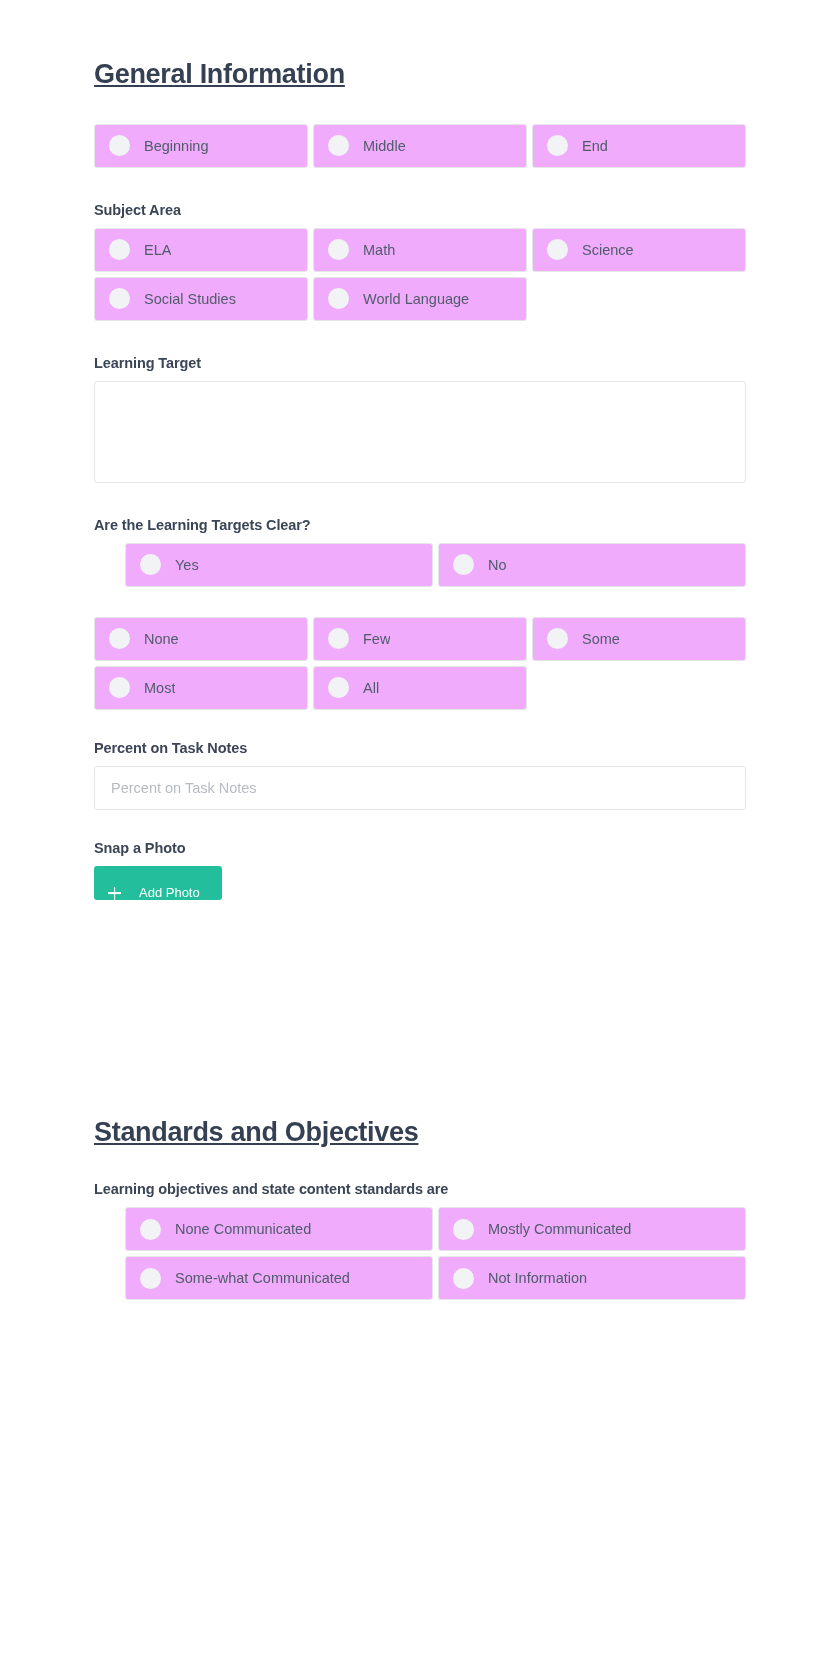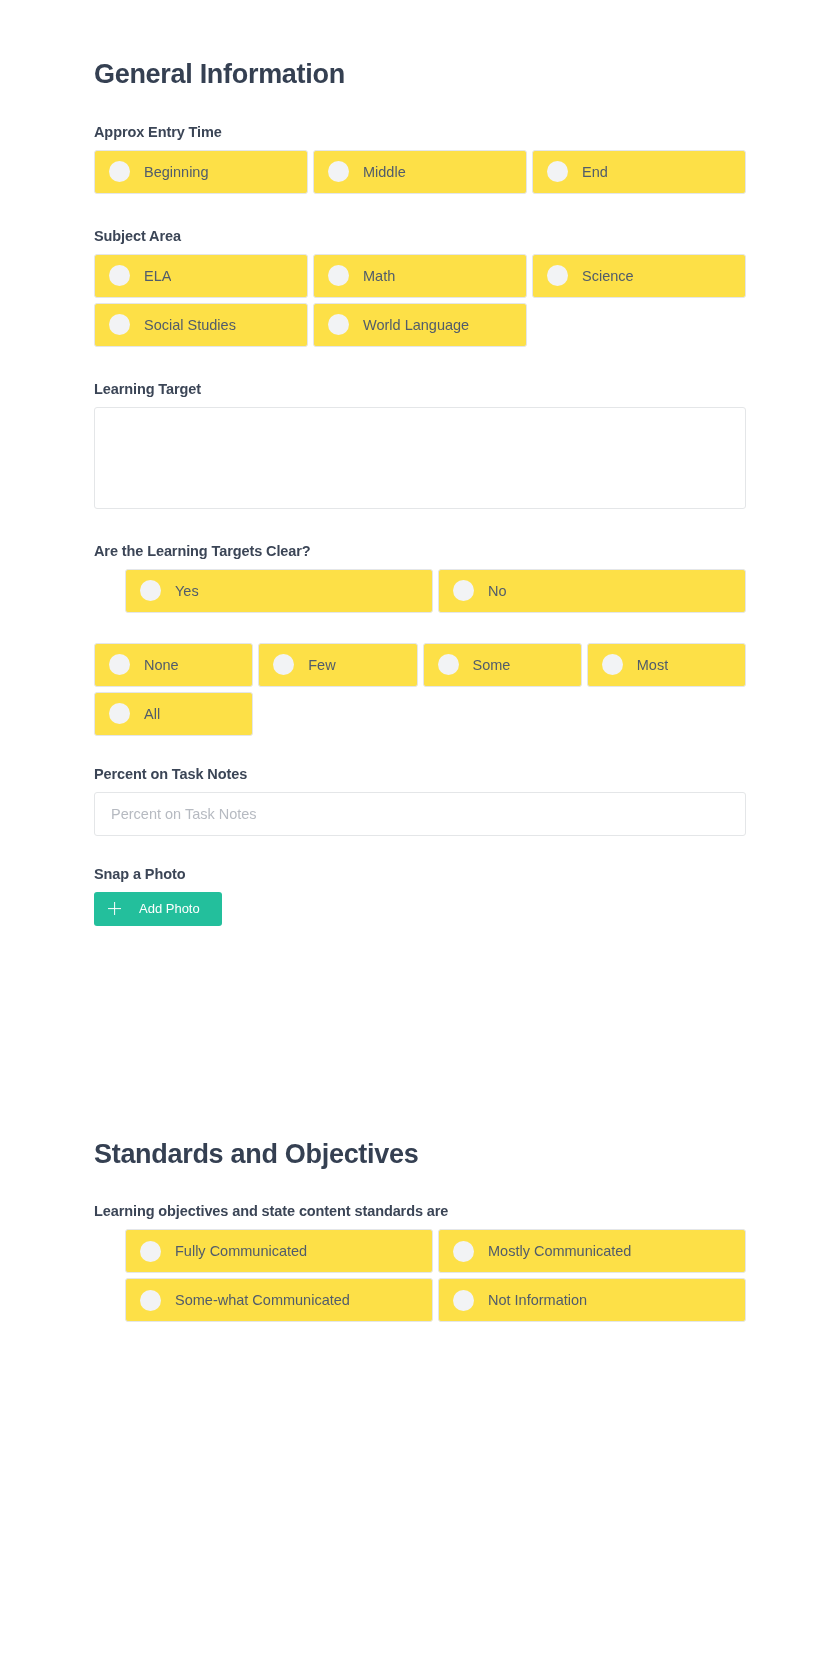--- a/index.html
+++ b/index.html
@@ -23,20 +23,21 @@
     padding: 0 94px;
   }
 
   
   .section-title {
     font-size: 27px;
     font-weight: bold;
     color: #354052;
     letter-spacing: -0.3px;
     line-height: 1.1;
+    text-decoration: underline;
   }
 
   #section-general { padding-top: 60px; }
   #section-standards { padding-top: 64px; }
 
   
   .field-group { padding-top: 34px; }
   .field-group.tight { padding-top: 30px; }
 
   .field-label {
@@ -47,30 +48,30 @@
     letter-spacing: -0.1px;
   }
 
   
   .options {
     display: grid;
     gap: 5px 5px;
   }
   .options.cols-3 { grid-template-columns: repeat(3, 1fr); }
   .options.cols-2 { grid-template-columns: repeat(2, 1fr); margin-left: 31px; }
-  .options.cols-5 { grid-template-columns: repeat(4, 1fr); }
+  .options.cols-5 { grid-template-columns: repeat(3, 1fr); }
 
   .option {
     display: flex;
     align-items: center;
     height: 44px;
     padding: 0 14px;
     border: 1px solid #e4e6e8;
     border-radius: 3px;
-    background: #fde047;
+    background: #f0abfc;
     cursor: pointer;
   }
 
   .radio-dot {
     width: 21px;
     height: 21px;
     border-radius: 50%;
     background: #f2f3f5;
     flex: 0 0 auto;
   }
@@ -104,21 +105,21 @@
   }
 
   .placeholder {
     font-size: 14.5px;
     color: #b6bac1;
   }
 
   
   .btn-add-photo {
     display: inline-flex;
-    align-items: center;
+    align-items: flex-end;
     height: 34px;
     padding: 0 22px 0 14px;
     background: #23bf9c;
     border: none;
     border-radius: 3px;
     cursor: pointer;
   }
 
   .plus-icon {
     position: relative;
@@ -154,21 +155,20 @@
 </head>
 <body>
 
 <div class="page">
 
   <div id="section-general">
 
     <div class="section-title">General Information</div>
 
     <div class="field-group">
-      <div class="field-label">Approx Entry Time</div>
       <div class="options cols-3">
         <div class="option">
           <span class="radio-dot"></span>
           <span class="option-label">Beginning</span>
         </div>
         <div class="option">
           <span class="radio-dot"></span>
           <span class="option-label">Middle</span>
         </div>
         <div class="option">
@@ -268,21 +268,21 @@
 
   <div id="section-standards">
 
     <div class="section-title">Standards and Objectives</div>
 
     <div class="field-group">
       <div class="field-label">Learning objectives and state content standards are</div>
       <div class="options cols-2">
         <div class="option">
           <span class="radio-dot"></span>
-          <span class="option-label">Fully Communicated</span>
+          <span class="option-label">None Communicated</span>
         </div>
         <div class="option">
           <span class="radio-dot"></span>
           <span class="option-label">Mostly Communicated</span>
         </div>
         <div class="option">
           <span class="radio-dot"></span>
           <span class="option-label">Some-what Communicated</span>
         </div>
         <div class="option">

